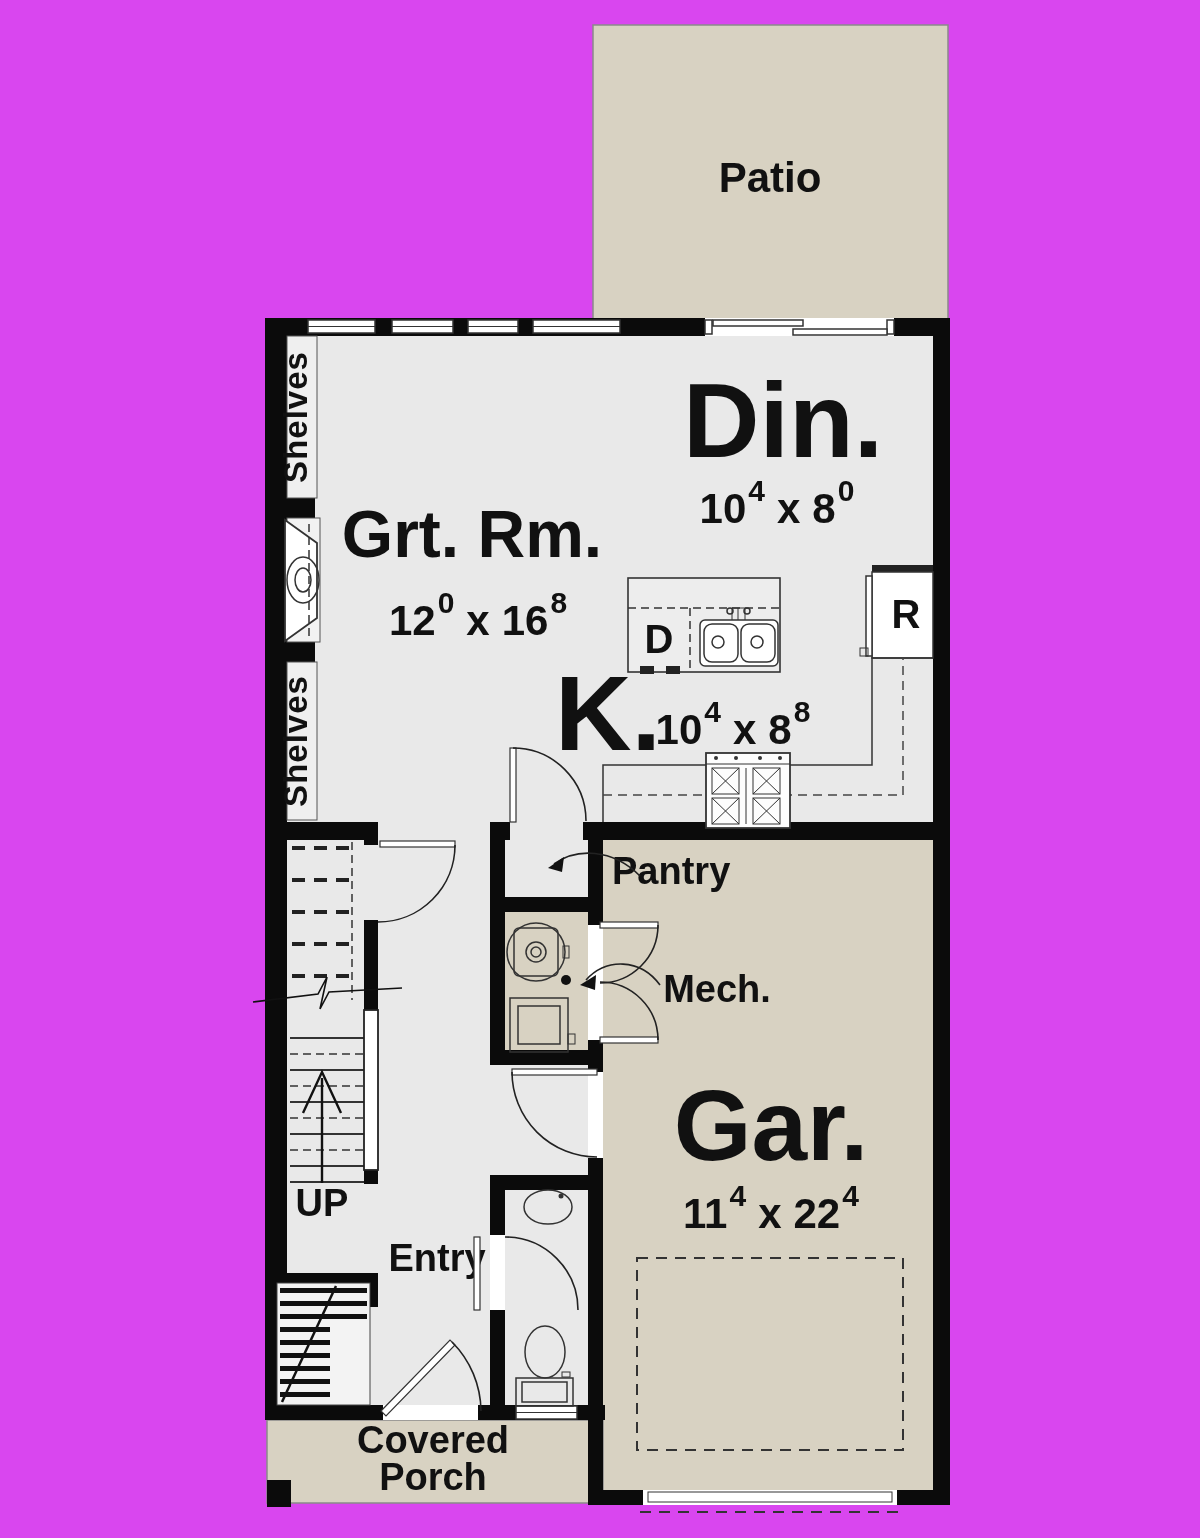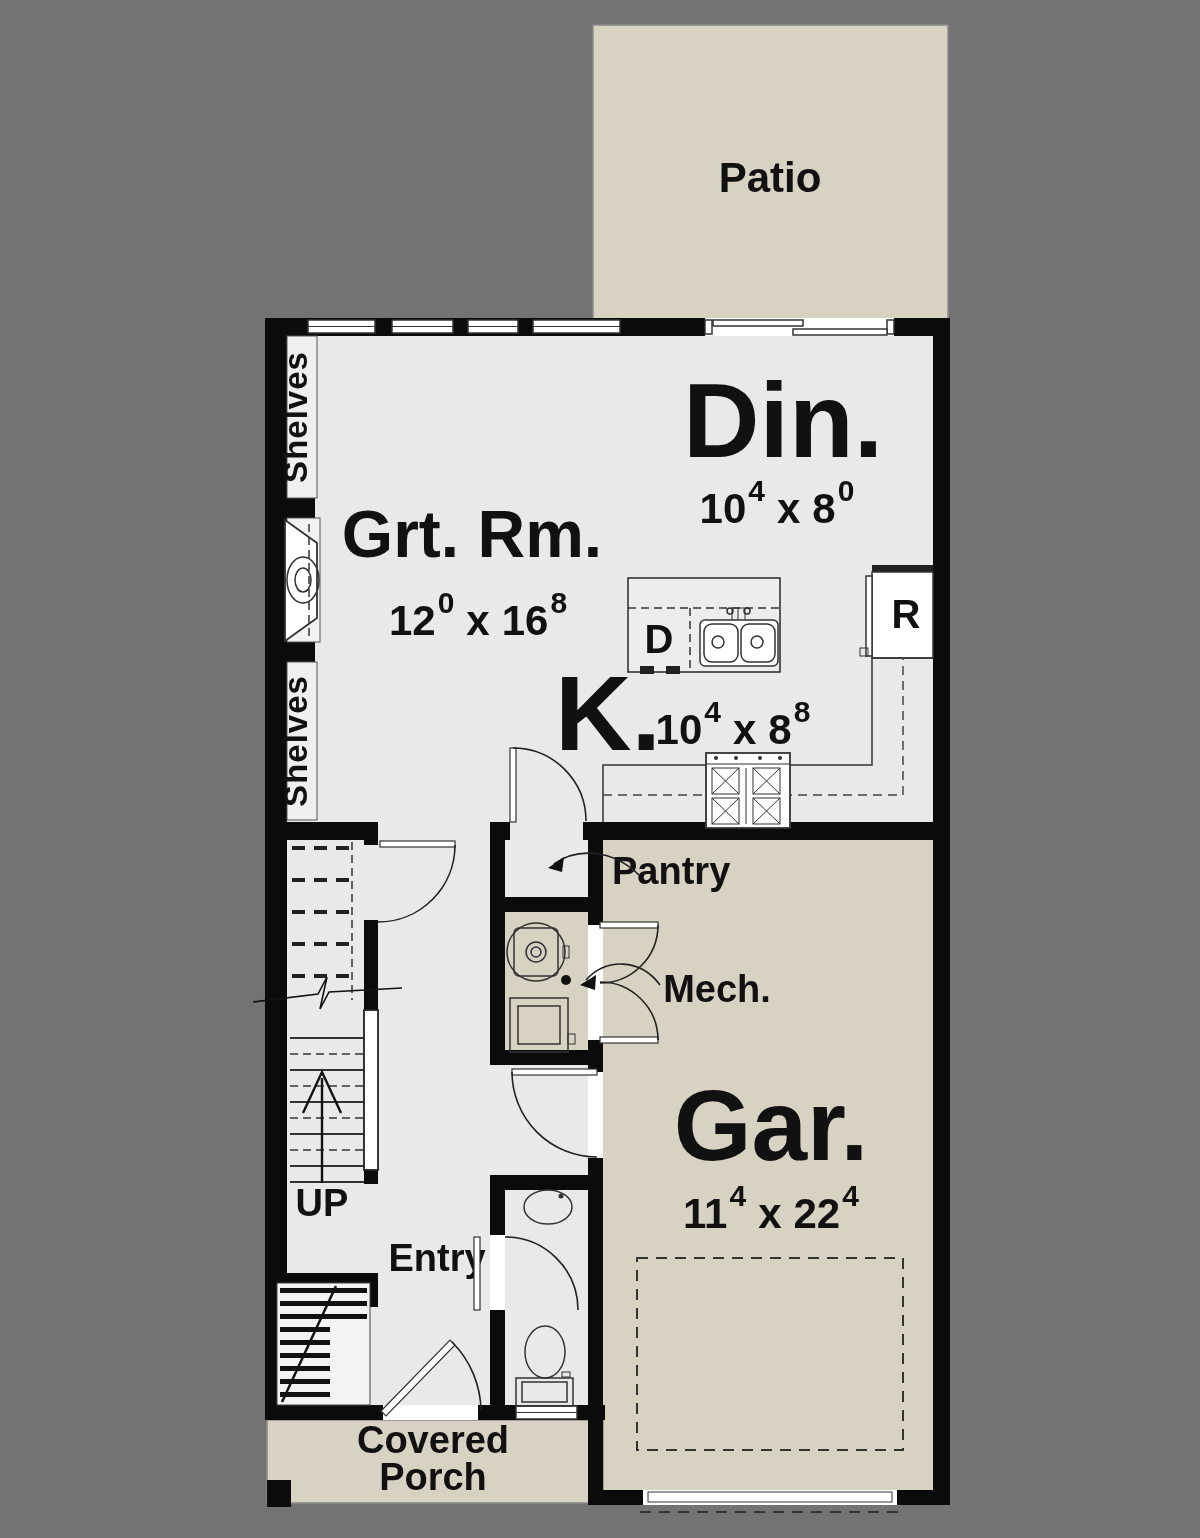--- a/index.html
+++ b/index.html
@@ -1,16 +1,16 @@
 <!DOCTYPE html>
 <html><head>
 <meta charset="utf-8">
 <style>
   html,body{margin:0;padding:0;background:#ffffff;}
-  .page{width:1200px;height:1538px;position:relative;background:#737373;overflow:hidden;}
+  .page{width:1200px;height:1538px;position:relative;background:#d946ef;overflow:hidden;}
   svg{position:absolute;top:0;left:0;}
   text{font-family:"Liberation Sans", sans-serif;font-weight:700;fill:#111111;}
   .lbl-xxl{font-size:106px;}
   .lbl-xl{font-size:100px;}
   .lbl-lg{font-size:66px;}
   .lbl-md{font-size:42px;}
   .lbl-sm{font-size:38px;}
   .lbl-shelf{font-size:33px;letter-spacing:1px;}
   .lbl-app{font-size:40px;}
   .dim{font-size:42px;}

